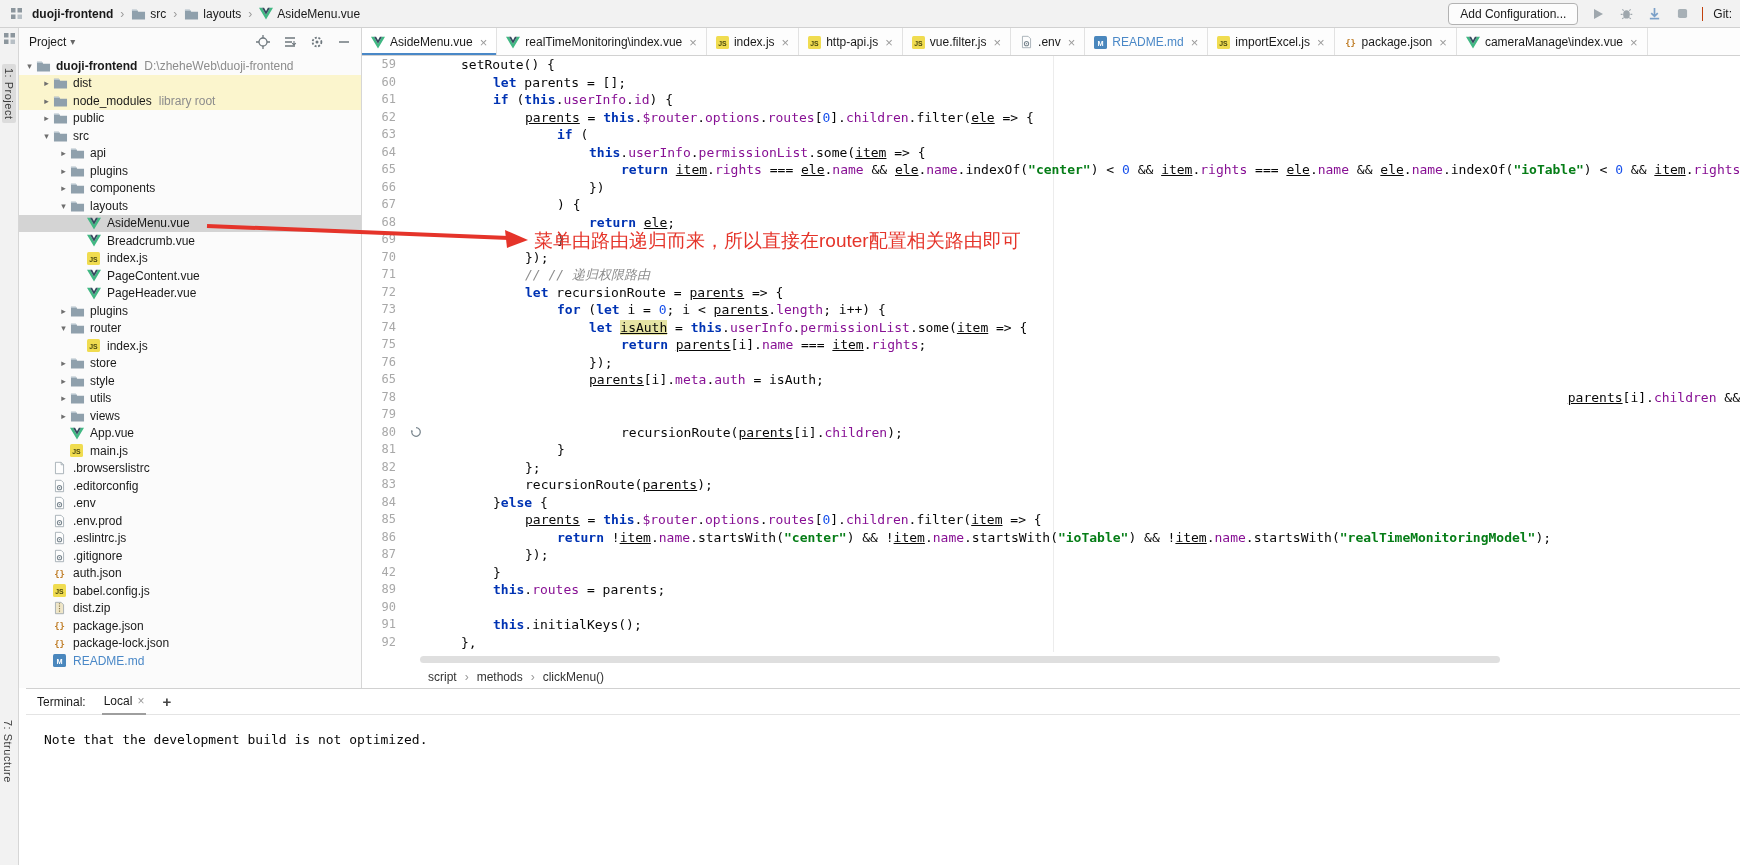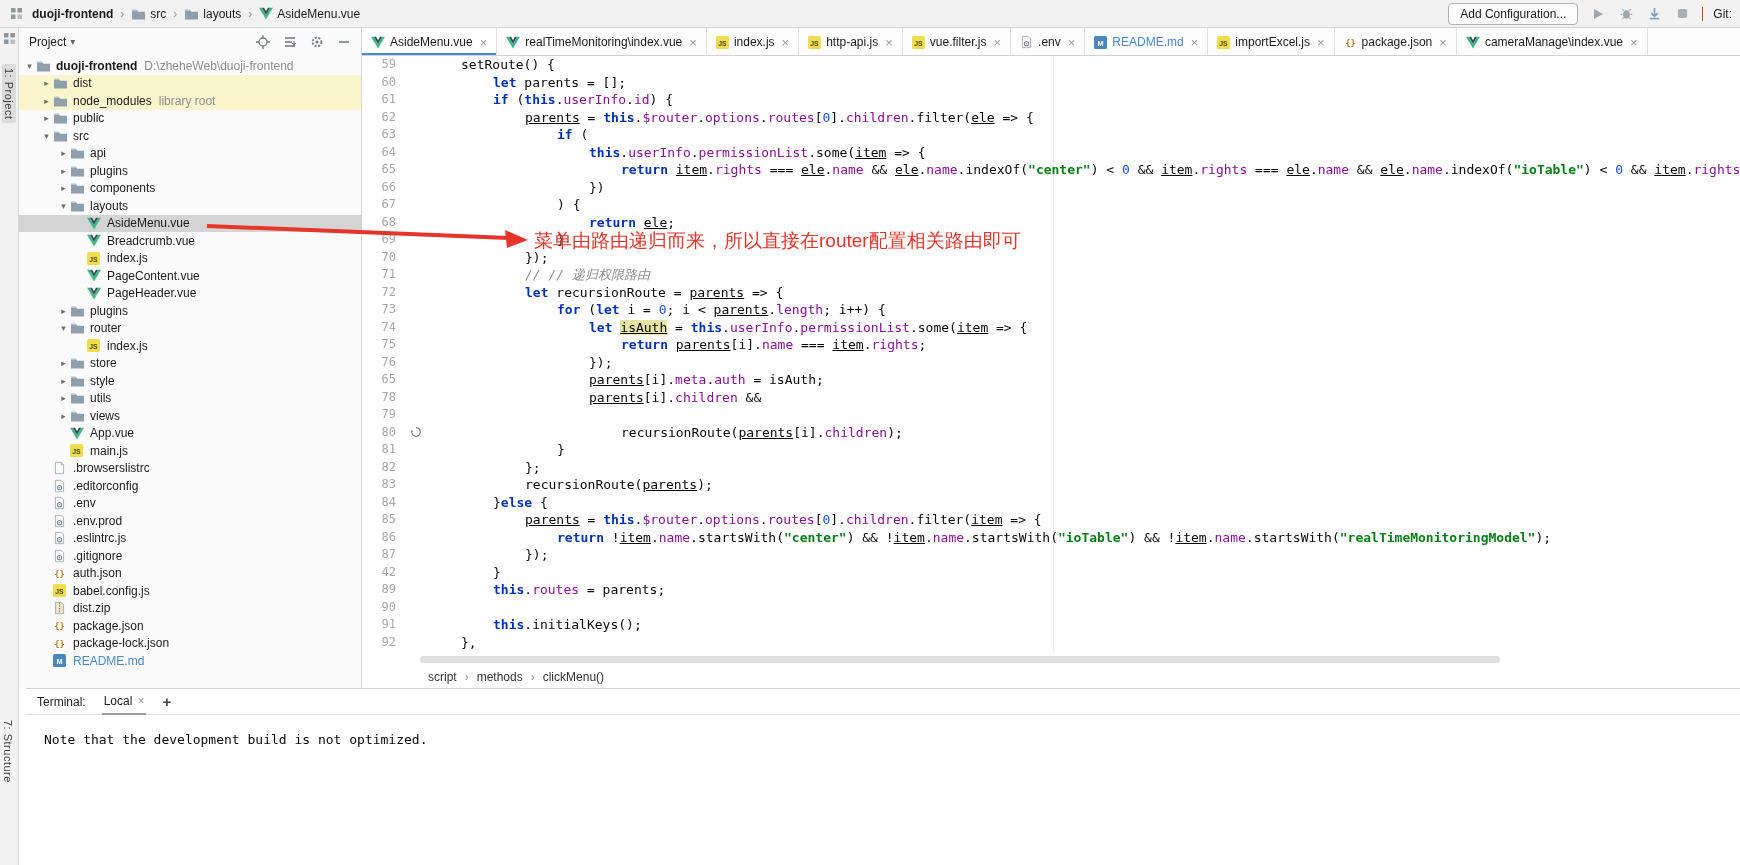--- a/index.html
+++ b/index.html
@@ -672,21 +672,21 @@
       <div class="cl"><span class="ln">68</span><span class="ct" style="padding-left: 181px;"><span class="t-k">return</span><span class="t-p"> </span><span class="t-u">ele</span><span class="t-p">;</span></span></div>
       <div class="cl"><span class="ln">69</span><span class="ct" style="padding-left: 149px;"><span class="t-p">}</span></span></div>
       <div class="cl"><span class="ln">70</span><span class="ct" style="padding-left: 117px;"><span class="t-p">});</span></span></div>
       <div class="cl"><span class="ln">71</span><span class="ct" style="padding-left: 117px;"><span class="t-c">// // 递归权限路由</span></span></div>
       <div class="cl"><span class="ln">72</span><span class="ct" style="padding-left: 117px;"><span class="t-k">let</span><span class="t-p"> recursionRoute = </span><span class="t-u">parents</span><span class="t-p"> =&gt; {</span></span></div>
       <div class="cl"><span class="ln">73</span><span class="ct" style="padding-left: 149px;"><span class="t-k">for</span><span class="t-p"> (</span><span class="t-k">let</span><span class="t-p"> i = </span><span class="t-n">0</span><span class="t-p">; i &lt; </span><span class="t-u">parents</span><span class="t-p">.</span><span class="t-f">length</span><span class="t-p">; i++) {</span></span></div>
       <div class="cl"><span class="ln">74</span><span class="ct" style="padding-left: 181px;"><span class="t-k">let</span><span class="t-p"> </span><span class="t-hl">isAuth</span><span class="t-p"> = </span><span class="t-k">this</span><span class="t-p">.</span><span class="t-f">userInfo</span><span class="t-p">.</span><span class="t-f">permissionList</span><span class="t-p">.some(</span><span class="t-u">item</span><span class="t-p"> =&gt; {</span></span></div>
       <div class="cl"><span class="ln">75</span><span class="ct" style="padding-left: 213px;"><span class="t-k">return</span><span class="t-p"> </span><span class="t-u">parents</span><span class="t-p">[i].</span><span class="t-f">name</span><span class="t-p"> === </span><span class="t-u">item</span><span class="t-p">.</span><span class="t-f">rights</span><span class="t-p">;</span></span></div>
       <div class="cl"><span class="ln">76</span><span class="ct" style="padding-left: 181px;"><span class="t-p">});</span></span></div>
       <div class="cl"><span class="ln">65</span><span class="ct" style="padding-left: 181px;"><span class="t-u">parents</span><span class="t-p">[i].</span><span class="t-f">meta</span><span class="t-p">.</span><span class="t-f">auth</span><span class="t-p"> = isAuth;</span></span></div>
-      <div class="cl"><span class="ln">78</span><span class="ct" style="padding-left: 181px;"><span class="t-u">parents</span><span class="t-p">[i].</span><span class="t-f">children</span><span class="t-p"> &amp;&amp;</span></span></div>
+      <div class="cl"><span class="ln">78</span><span class="ct" style="padding-left: 181px; text-align: right;"><span class="t-u">parents</span><span class="t-p">[i].</span><span class="t-f">children</span><span class="t-p"> &amp;&amp;</span></span></div>
       <div class="cl"><span class="ln">79</span><span class="ct" style="padding-left: 213px; margin-top: 44px;"><span class="t-u">parents</span><span class="t-p">[i].</span><span class="t-f">children</span><span class="t-p">.</span><span class="t-f">length</span><span class="t-p"> &gt; </span><span class="t-n">0</span><span class="t-p"> &amp;&amp;</span></span></div>
       <div class="cl"><span class="ln">80<span class="gicon"><svg width="12" height="12" viewBox="0 0 14 14">
               <path d="M7 2a5 5 0 1 1-4.7 3.3" fill="none" stroke="#7a868e" stroke-width="1.5"></path>
               <path d="M.8 5.8l1.7-.8.6 1.9z" fill="#7a868e"></path>
             </svg></span></span><span class="ct" style="padding-left: 213px;"><span class="t-p">recursionRoute(</span><span class="t-u">parents</span><span class="t-p">[i].</span><span class="t-f">children</span><span class="t-p">);</span></span></div>
       <div class="cl"><span class="ln">81</span><span class="ct" style="padding-left: 149px;"><span class="t-p">}</span></span></div>
       <div class="cl"><span class="ln">82</span><span class="ct" style="padding-left: 117px;"><span class="t-p">};</span></span></div>
       <div class="cl"><span class="ln">83</span><span class="ct" style="padding-left: 117px;"><span class="t-p">recursionRoute(</span><span class="t-u">parents</span><span class="t-p">);</span></span></div>
       <div class="cl"><span class="ln">84</span><span class="ct" style="padding-left: 85px;"><span class="t-p">}</span><span class="t-k">else</span><span class="t-p"> {</span></span></div>
       <div class="cl"><span class="ln">85</span><span class="ct" style="padding-left: 117px;"><span class="t-u">parents</span><span class="t-p"> = </span><span class="t-k">this</span><span class="t-p">.</span><span class="t-f">$router</span><span class="t-p">.</span><span class="t-f">options</span><span class="t-p">.</span><span class="t-f">routes</span><span class="t-p">[</span><span class="t-n">0</span><span class="t-p">].</span><span class="t-f">children</span><span class="t-p">.filter(</span><span class="t-u">item</span><span class="t-p"> =&gt; {</span></span></div>

